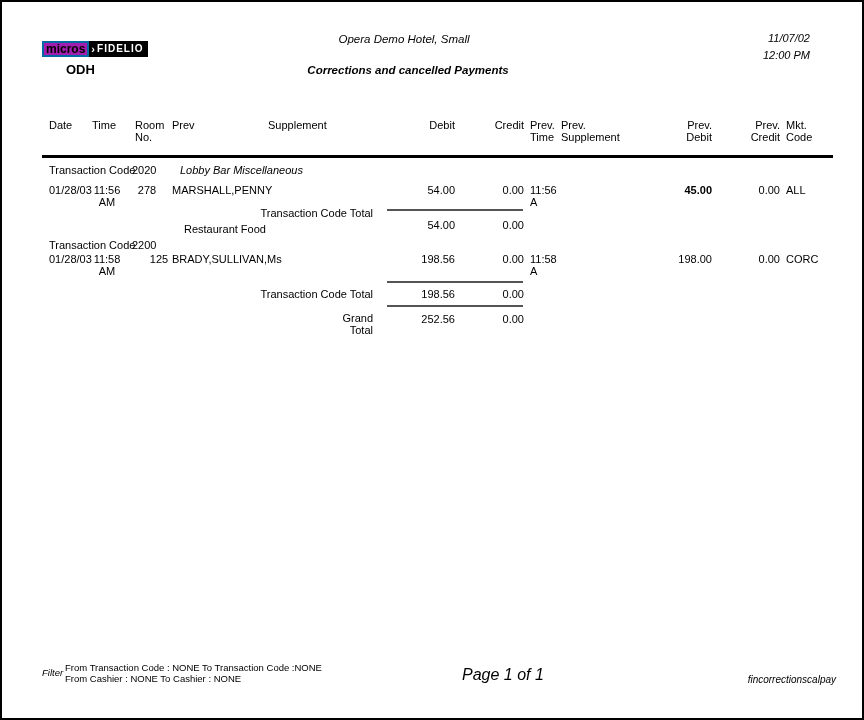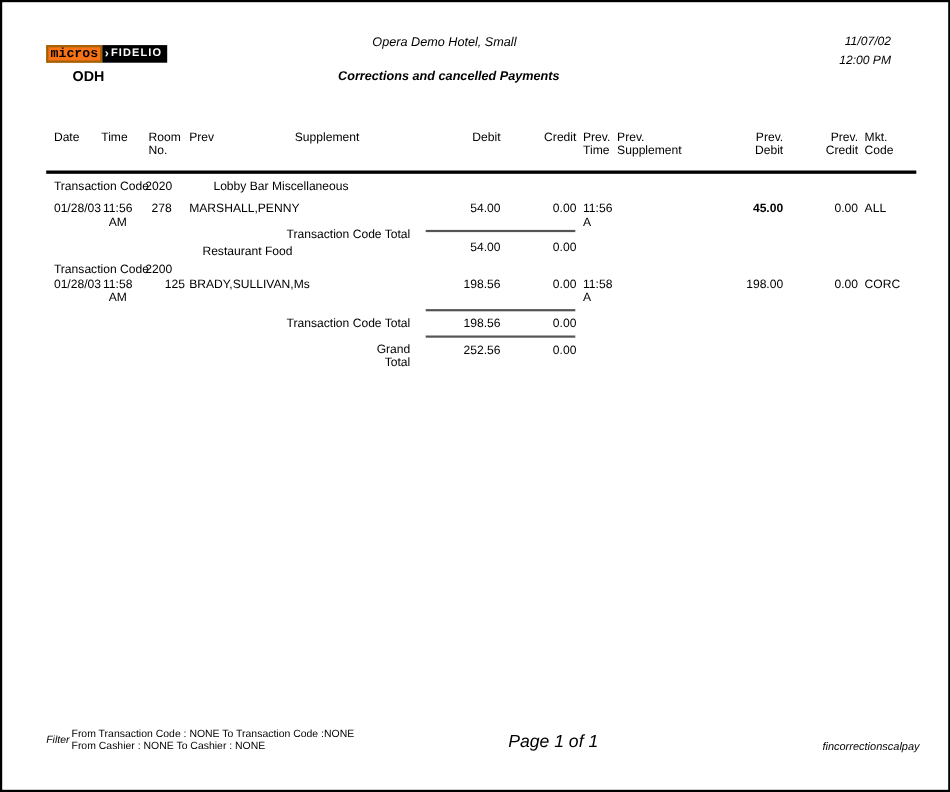--- a/index.html
+++ b/index.html
@@ -11,22 +11,22 @@
   }
   .abs{position:absolute;white-space:nowrap;}
   .r{text-align:right;}
   .c{text-align:center;}
   .i{font-style:italic;}
   .b{font-weight:bold;}
   .lh{line-height:12px;white-space:pre-line;}
 
   
   #logo{left:40px;top:39px;display:flex;align-items:stretch;}
-  #logo .micros{border:2px solid #a16207;background:#f97316;color:#000;font-weight:bold;
-    font-size:12px;line-height:12px;padding:0 2px;letter-spacing:0px;font-family:Liberation Mono, monospace;}
+  #logo .micros{border:2px solid #0369a1;background:#a21caf;color:#000;font-weight:bold;
+    font-size:12px;line-height:12px;padding:0 2px;letter-spacing:0px;}
   #logo .fidelio{background:#000;color:#fff;font-weight:bold;font-size:10px;
     line-height:16px;padding:0 5px 0 2px;letter-spacing:1px;display:flex;align-items:center;}
   #logo .arrow{font-size:11px;margin-right:1px;}
   #odh{left:64px;top:60px;font-size:13px;text-align:right;}
 
   
   #hotel-name{left:0;right:56px;top:31px;text-align:center;font-size:11.5px;}
   #report-title{left:0;right:48px;top:62px;text-align:center;font-size:11.5px;}
   #datetime{right:52px;top:28px;text-align:right;line-height:17px;}
 
@@ -43,21 +43,21 @@
   #ch-psupp{left:559px;}
   #ch-pdebit{left:640px;width:70px;text-align:right;}
   #ch-pcredit{left:708px;width:70px;text-align:right;}
   #ch-mkt{left:784px;}
 
   #head-rule{left:40px;top:153px;width:791px;height:3px;background:#000;}
 
   
   #s1-label{left:47px;top:162px;}
   #s1-code{left:130px;top:162px;}
-  #s1-desc{left:192px;top:162px;}
+  #s1-desc{left:178px;top:162px;font-style:italic;}
   #r1-date{left:47px;top:182px;}
   #r1-time{left:85px;top:182px;width:40px;}
   #r1-room{left:130px;top:182px;width:30px;}
   #r1-name{left:170px;top:182px;}
   #r1-debit{left:383px;top:182px;width:70px;}
   #r1-credit{left:452px;top:182px;width:70px;}
   #r1-ptime{left:528px;top:182px;}
   #r1-pdebit{left:640px;top:182px;width:70px;font-weight:bold;}
   #r1-pcredit{left:708px;top:182px;width:70px;}
   #r1-mkt{left:784px;top:182px;}

